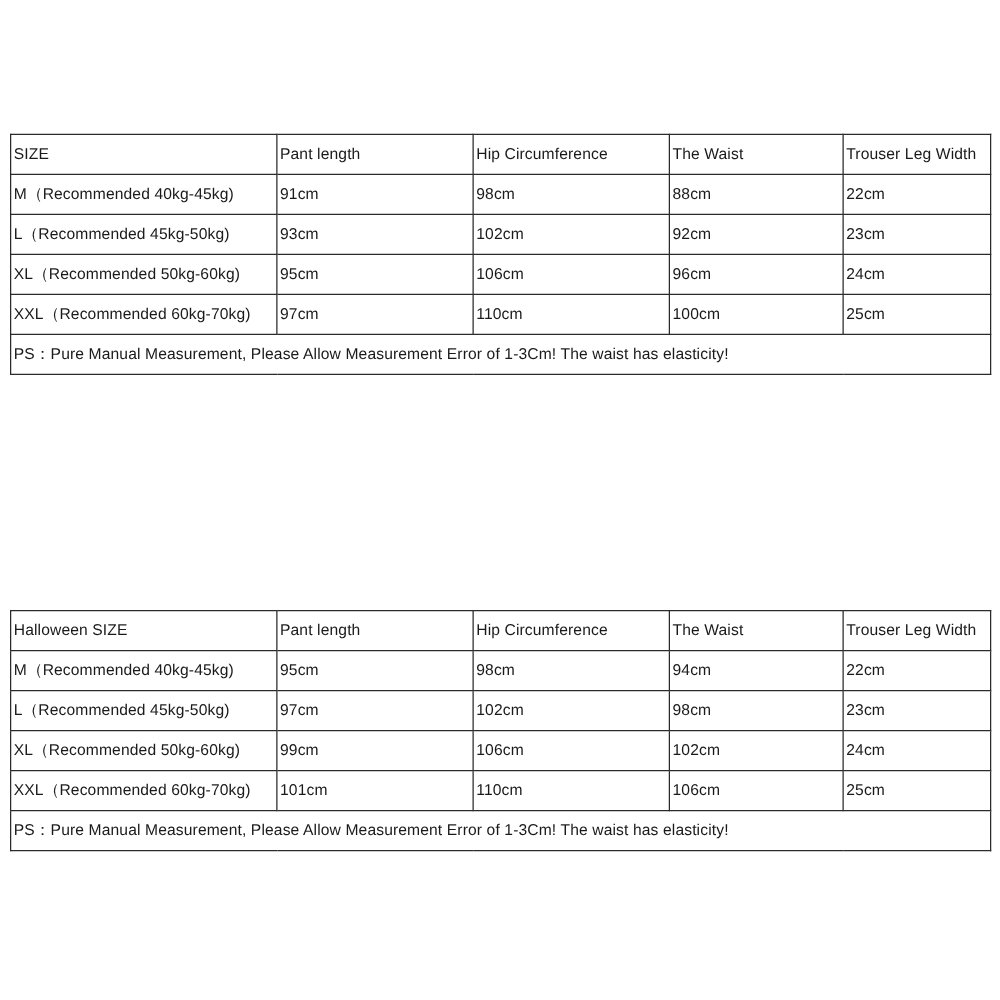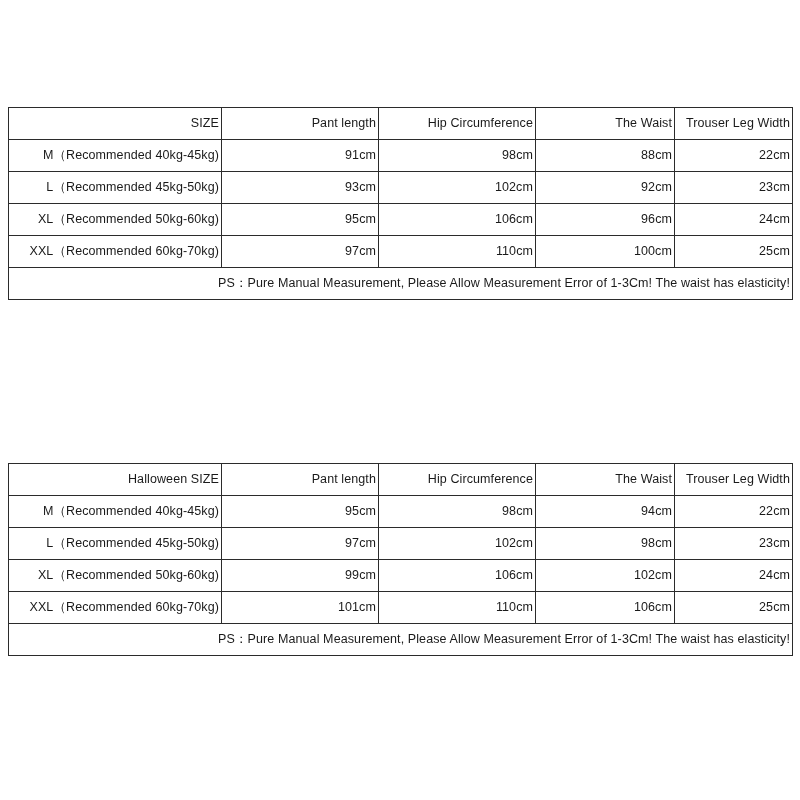--- a/index.html
+++ b/index.html
@@ -23,25 +23,25 @@
   }
   .size-table {
     position: absolute;
     left: 8px;
     width: 784px;
     border-collapse: collapse;
     table-layout: fixed;
     background: #ffffff;
   }
   .size-table.table-one { top: 107px; }
-  .size-table.table-two { top: 463px; border-radius: 21px; }
+  .size-table.table-two { top: 488px; border-radius: 21px; }
 
   .size-table td, .size-table th {
     border: 1px solid #2b2b2b;
-    text-align: right;
+    text-align: left;
     vertical-align: middle;
     font-weight: normal;
     font-size: 12.5px;
     color: #1a1a1a;
     height: 31px;
     padding: 0 2px;
     line-height: 1.15;
     letter-spacing: 0.1px;
   }
   .size-table th {

